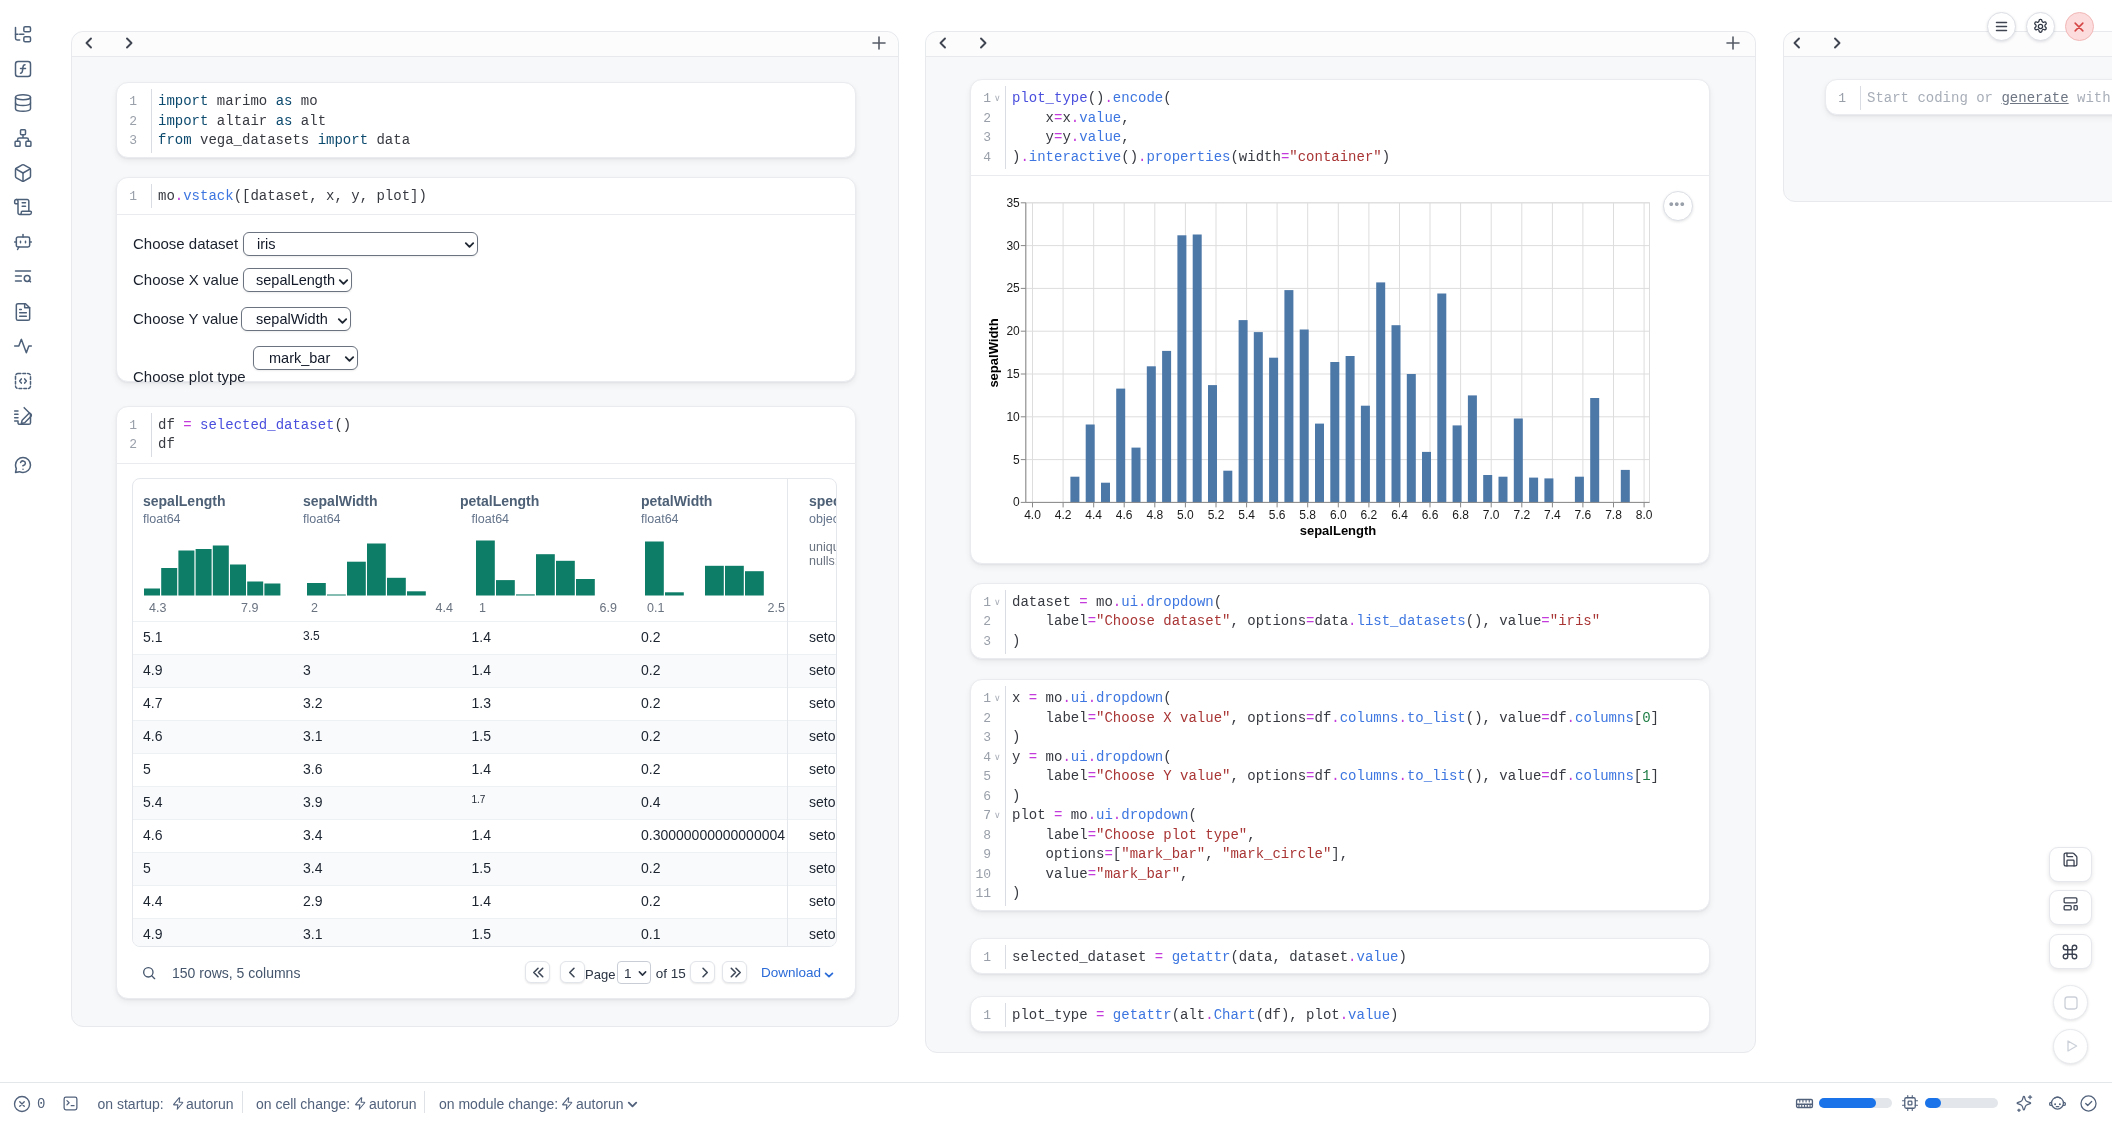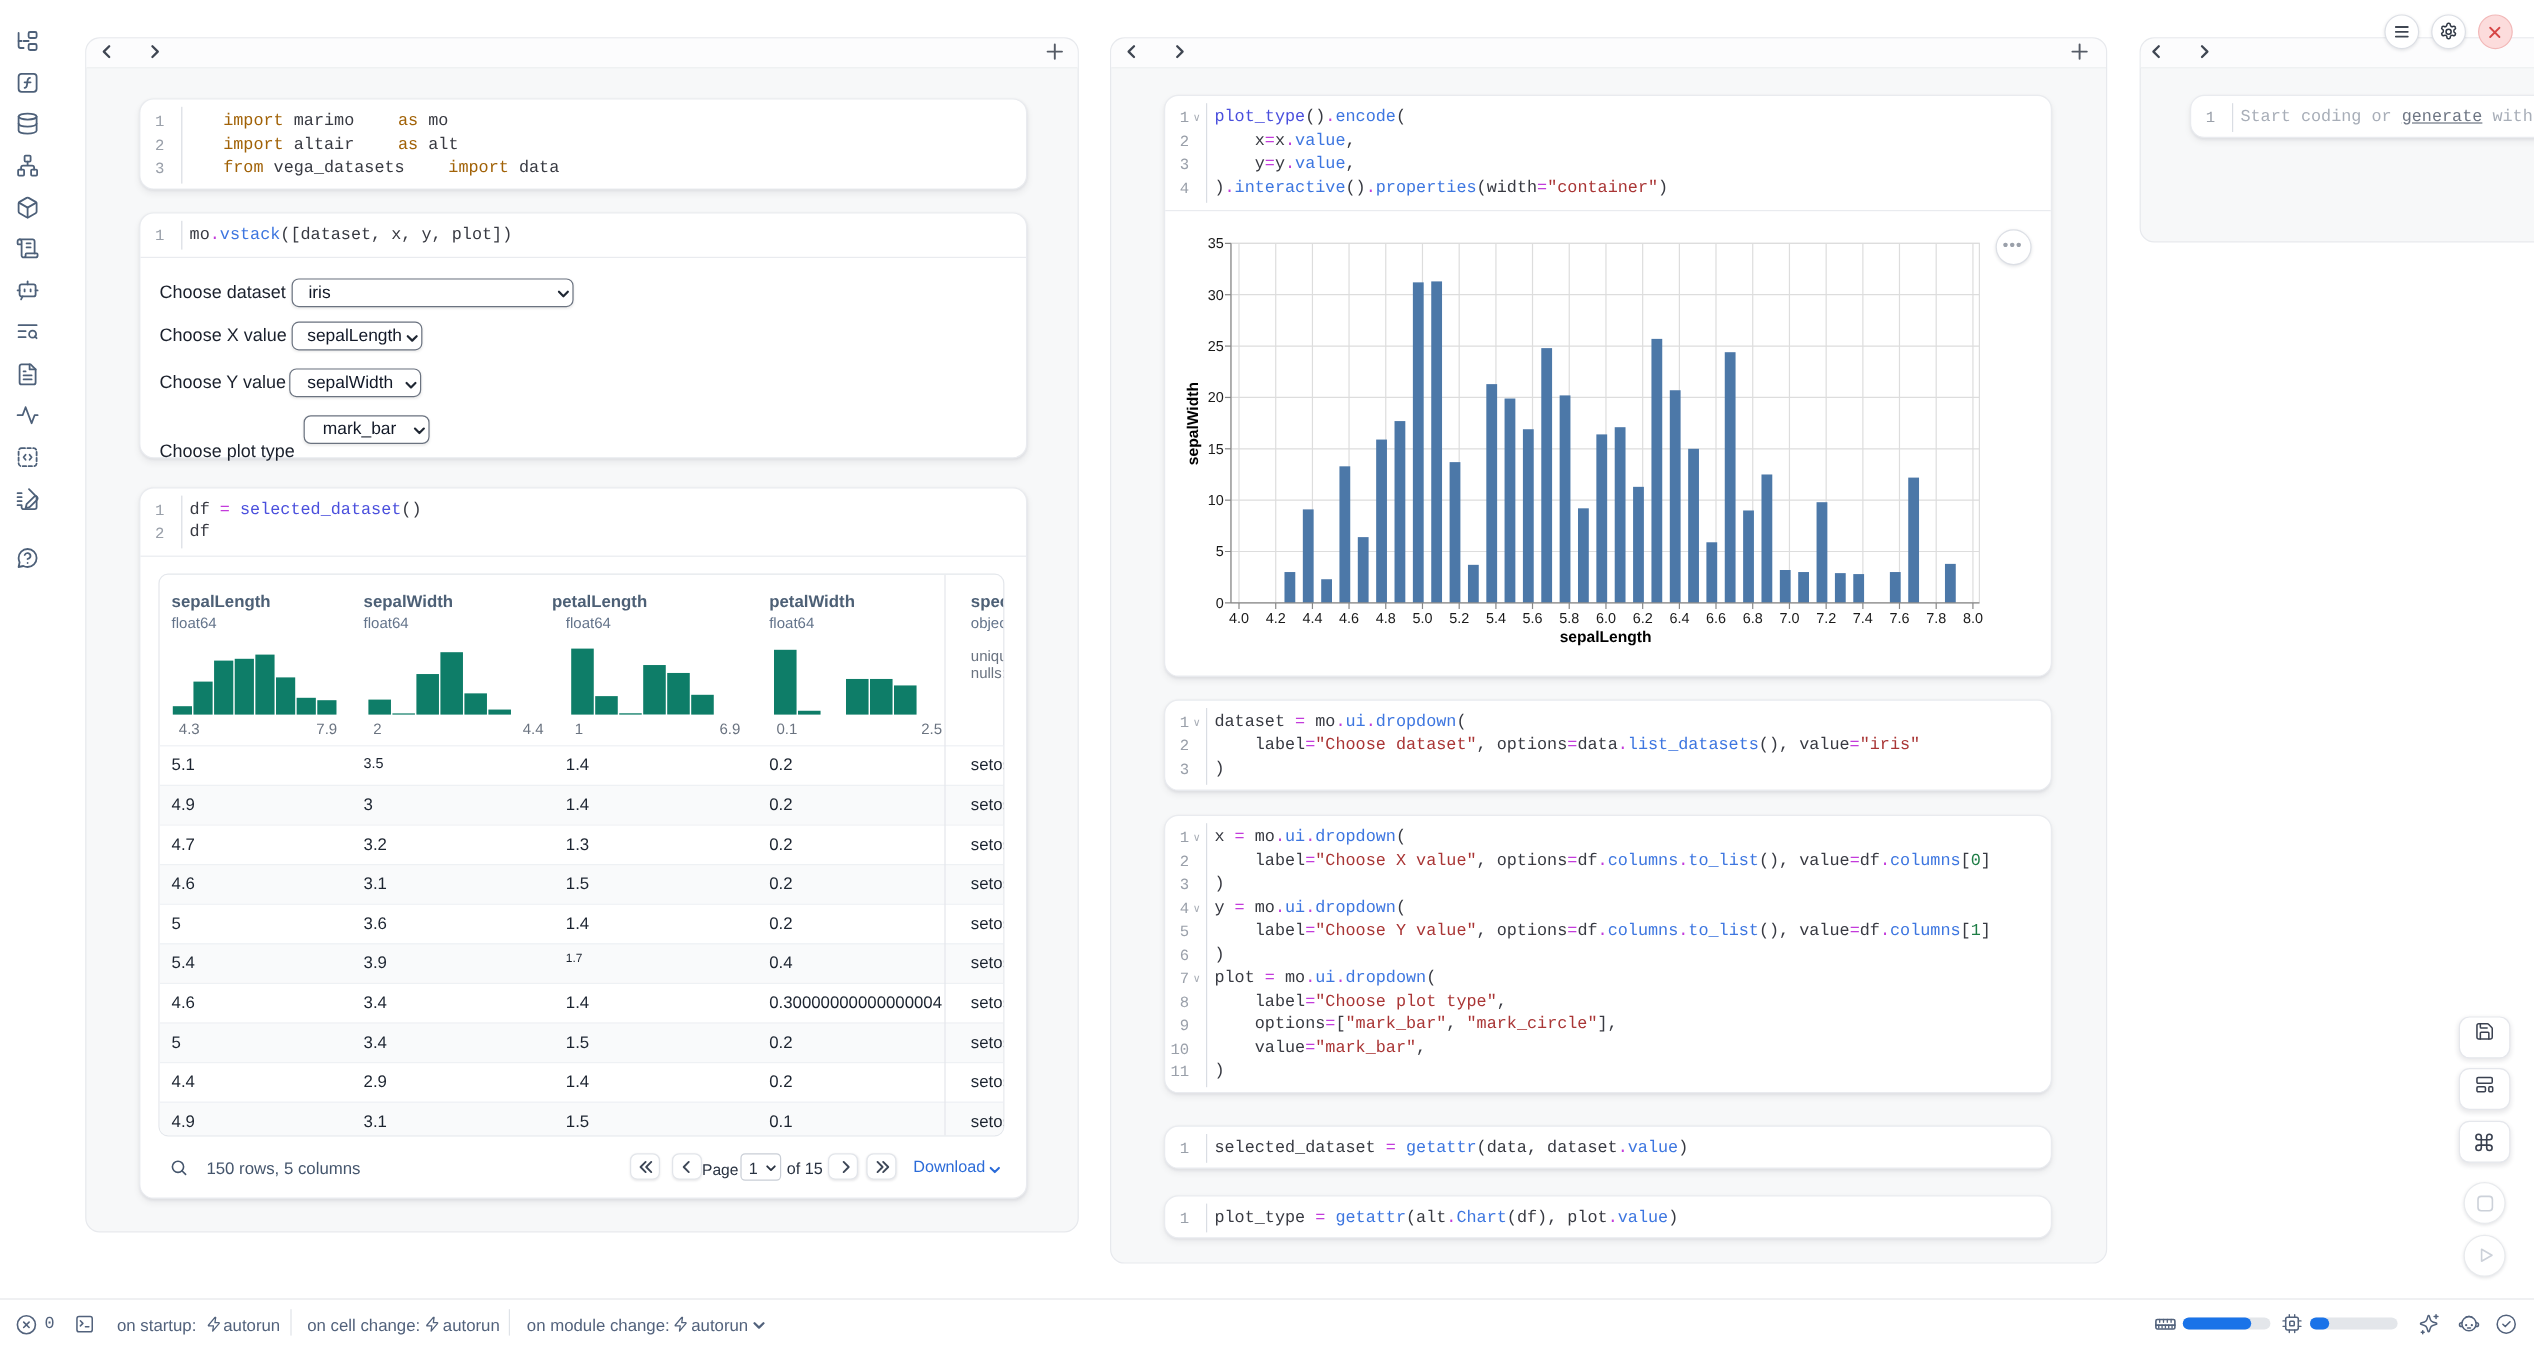--- a/index.html
+++ b/index.html
@@ -8,21 +8,21 @@
 .panel { position:absolute; background:#f7f8f9; border:1px solid #e7e9ed; border-radius:12px; }
 .phead { position:absolute; left:0; right:0; top:0; height:25px; background:#fcfcfd;
   border-bottom:1px solid #e7e9ec; border-radius:12px 12px 0 0; }
 .cell { position:absolute; background:#fff; border:1px solid #e9ebef; border-radius:12px;
   box-shadow:0 1px 2px rgba(16,24,40,.05), 0 3px 6px rgba(16,24,40,.06); }
 .code { position:absolute; white-space:pre; font-family:"Liberation Mono", monospace;
   font-size:14px; line-height:19.5px; color:#383a42; }
 .nums { position:absolute; text-align:right; font-family:"Liberation Mono", monospace;
   font-size:13px; line-height:19.5px; color:#9aa0aa; white-space:pre; }
 .vsep { position:absolute; width:1px; background:#d9dde3; }
-.k { color:#a16207;margin-left:28px; }
+.k { color:#0c4a6e; }
 .f { color:#3d76e0; }
 .g { color:#4a4fdd; }
 .o { color:#c33bdb; }
 .s { color:#a93535; }
 .n { color:#1e7d45; }
 .divl { position:absolute; left:0; right:0; height:1px; background:#e9ebef; }
 .lbl { position:absolute; font-size:15px; color:#1a202c; }
 .sel { position:absolute; background:#fff; border:1px solid #6b7380; border-radius:6px;
   box-shadow:0 1px 2px rgba(0,0,0,.08); font-size:14.5px; color:#111827; }
 .sel span { position:absolute; top:3px; }
@@ -221,21 +221,21 @@
       <rect x="403.0" y="75.2" width="18.8" height="41.2" fill="#0e7d68"></rect>
       <rect x="423.0" y="81.8" width="18.8" height="34.6" fill="#0e7d68"></rect>
       <rect x="443.0" y="100.0" width="18.8" height="16.5" fill="#0e7d68"></rect>
       <rect x="512.0" y="62.5" width="18.8" height="54.0" fill="#0e7d68"></rect>
       <rect x="532.0" y="113.3" width="18.8" height="3.2" fill="#0e7d68"></rect>
       <rect x="572.0" y="86.8" width="18.8" height="29.7" fill="#0e7d68"></rect>
       <rect x="592.0" y="86.8" width="18.8" height="29.7" fill="#0e7d68"></rect>
       <rect x="612.0" y="92.2" width="18.8" height="24.3" fill="#0e7d68"></rect>
     </svg>
     <div class="abs" style="left:16px;top:122px;font-size:12.5px;color:#6a7380">4.3</div>
-    <div class="abs" style="left:108px;top:122px;width:40px;text-align:right;font-size:12.5px;color:#6a7380">7.9</div>
+    <div class="abs" style="left:108px;top:122px;width:40px;font-size:12.5px;color:#6a7380">7.9</div>
     <div class="abs" style="left:178px;top:122px;font-size:12.5px;color:#6a7380">2</div>
     <div class="abs" style="left:280px;top:122px;width:40px;text-align:right;font-size:12.5px;color:#6a7380">4.4</div>
     <div class="abs" style="left:346px;top:122px;font-size:12.5px;color:#6a7380">1</div>
     <div class="abs" style="left:444px;top:122px;width:40px;text-align:right;font-size:12.5px;color:#6a7380">6.9</div>
     <div class="abs" style="left:514px;top:122px;font-size:12.5px;color:#6a7380">0.1</div>
     <div class="abs" style="left:612px;top:122px;width:40px;text-align:right;font-size:12.5px;color:#6a7380">2.5</div>
     <div class="abs" style="left:0;top:142.5px;width:704.6px;height:33px;background:#fff;border-top:1px solid #eef1f4"></div>
     <div class="abs" style="left:10px;top:150.0px;font-size:14px;color:#1c2430">5.1</div>
     <div class="abs" style="left:170px;top:150.0px;font-size:12px;color:#1c2430">3.5</div>
     <div class="abs" style="left:338.5px;top:150.0px;font-size:14px;color:#1c2430">1.4</div>

